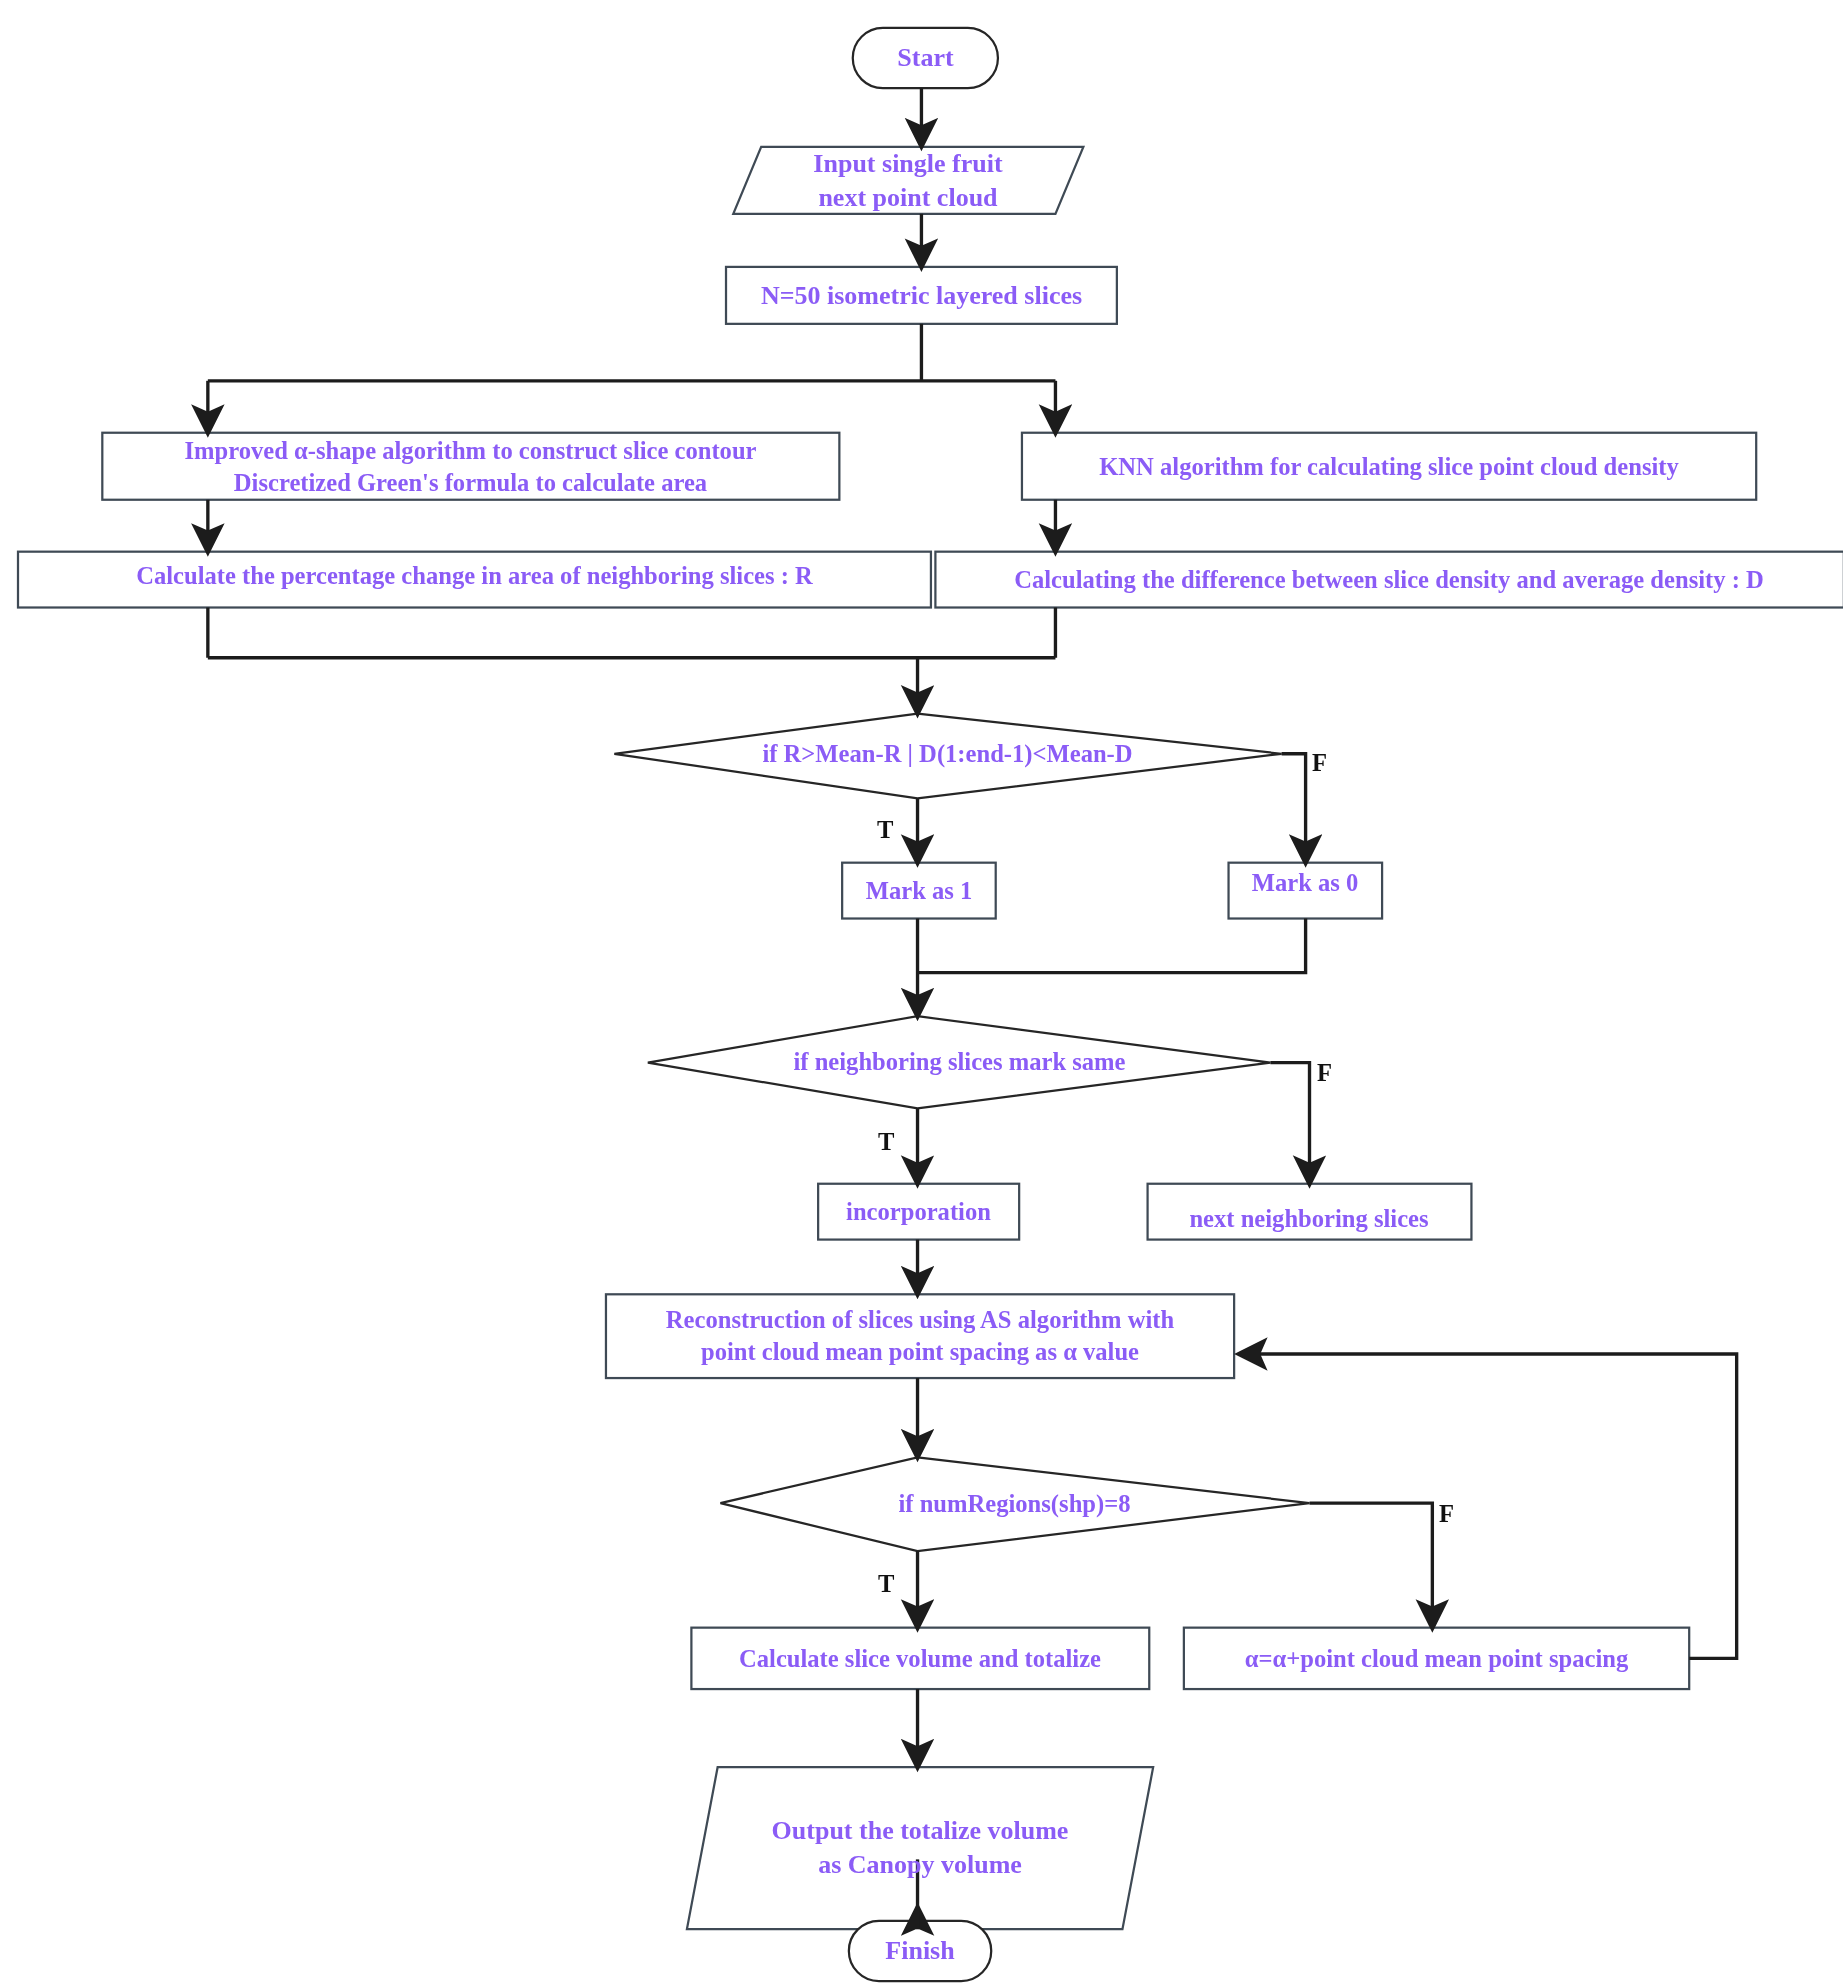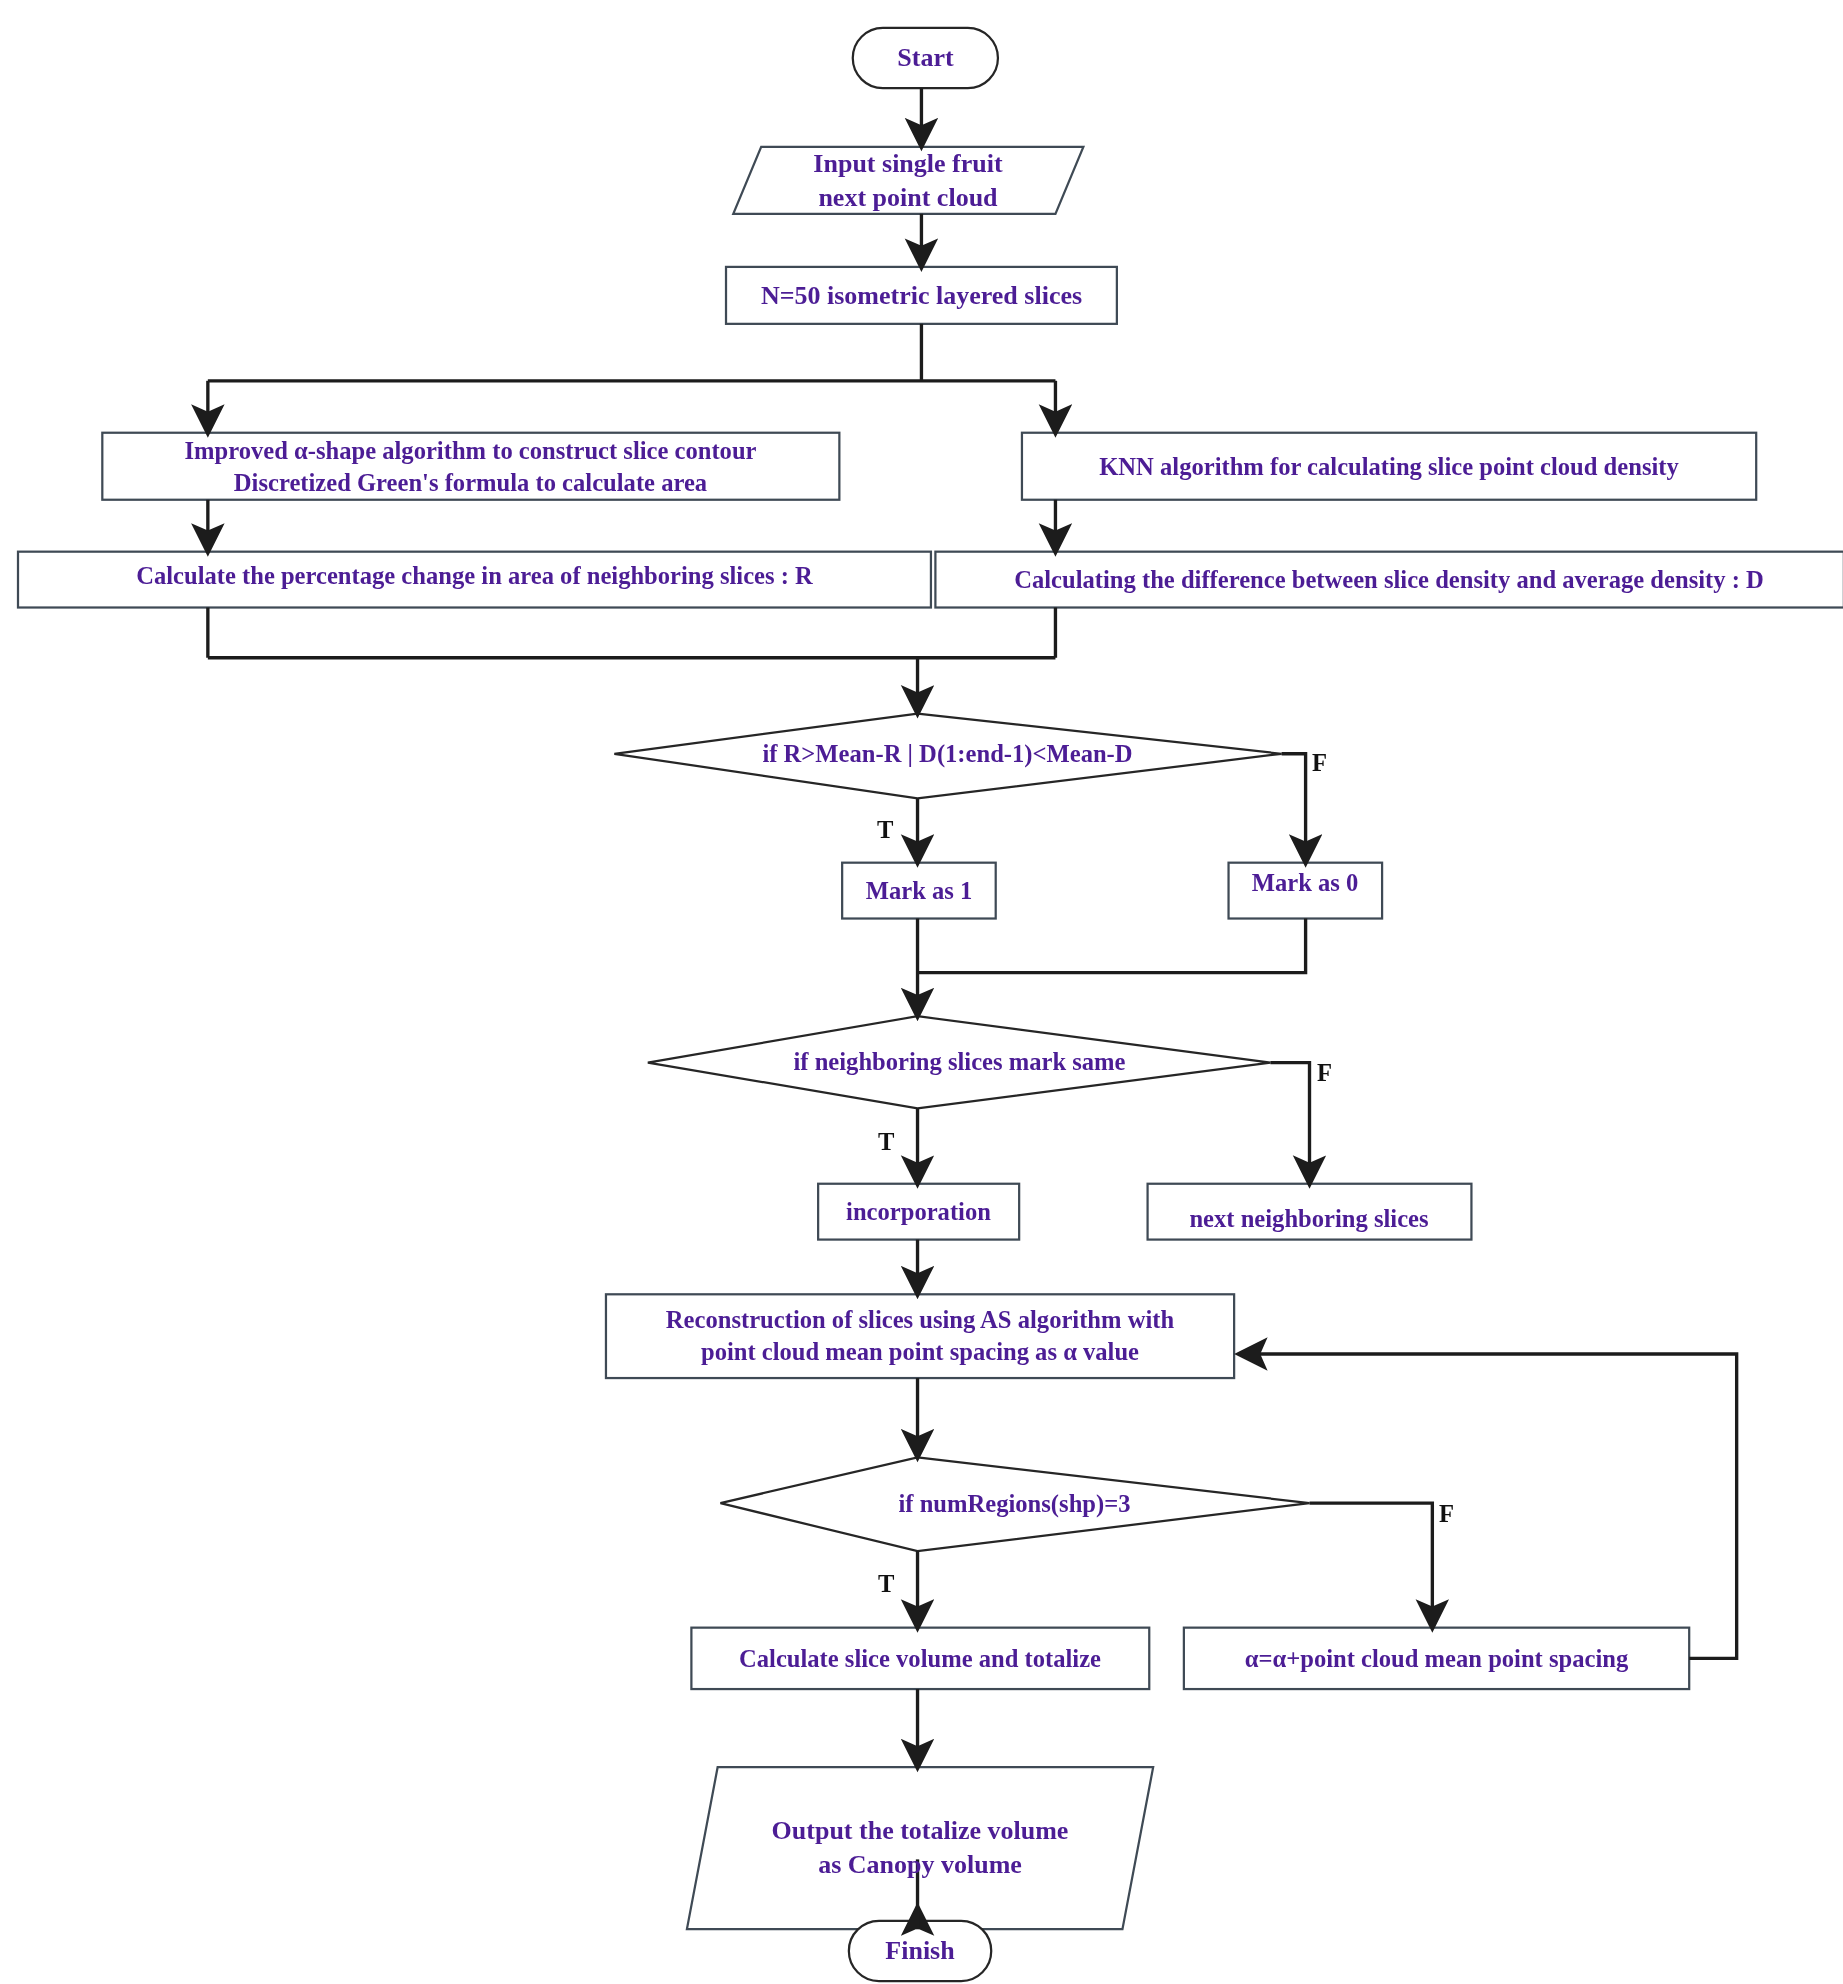--- a/index.html
+++ b/index.html
@@ -7,21 +7,21 @@
   #stage{position:relative;width:1844px;height:1985px;background:#ffffff;overflow:hidden;}
   svg#flow{position:absolute;left:0;top:0;width:1844px;height:1985px;}
   .node-shape{fill:#ffffff;stroke:#3f4a55;stroke-width:4;}
   .diamond{fill:#ffffff;stroke:#262626;stroke-width:4;}
   .term{fill:#ffffff;stroke:#262626;stroke-width:4;}
   .edge{stroke:#1c1c1c;stroke-width:6;fill:none;}
   .nlabel{
     position:absolute;
     text-align:center;
     font-weight:bold;
-    color:#4c1d95;
+    color:#8b5cf6;
     font-family:"Liberation Serif", serif;
     line-height:1.30;
     white-space:pre-line;
     display:flex;
     align-items:center;
     justify-content:center;
     pointer-events:none;
   }
   .tf{
     position:absolute;
@@ -151,21 +151,21 @@
 
   <div class="nlabel" style="left:648px;top:1037px;width:623px;height:50px;font-size:24.6px;">if neighboring slices mark same</div>
 
   <div class="nlabel" style="left:818px;top:1184px;width:201px;height:56px;font-size:24.6px;">incorporation</div>
 
   <div class="nlabel" style="left:1147px;top:1184px;width:324px;height:70px;font-size:24.6px;">next neighboring slices</div>
 
   <div class="nlabel" style="left:606px;top:1294px;width:628px;height:84px;font-size:24.6px;">Reconstruction of slices using AS algorithm with
 point cloud mean point spacing as α value</div>
 
-  <div class="nlabel" style="left:720px;top:1479px;width:589px;height:50px;font-size:24.6px;">if numRegions(shp)=3</div>
+  <div class="nlabel" style="left:720px;top:1479px;width:589px;height:50px;font-size:24.6px;">if numRegions(shp)=8</div>
 
   <div class="nlabel" style="left:691px;top:1628px;width:458px;height:61px;font-size:24.6px;">Calculate slice volume and totalize</div>
 
   <div class="nlabel" style="left:1184px;top:1628px;width:505px;height:61px;font-size:24.6px;">α=α+point cloud mean point spacing</div>
 
   <div class="nlabel" style="left:687px;top:1767px;width:466px;height:162px;font-size:26px;">Output the totalize volume
 as Canopy volume</div>
 
   <div class="nlabel" style="left:849px;top:1921px;width:142px;height:60px;font-size:26px;">Finish</div>
 

